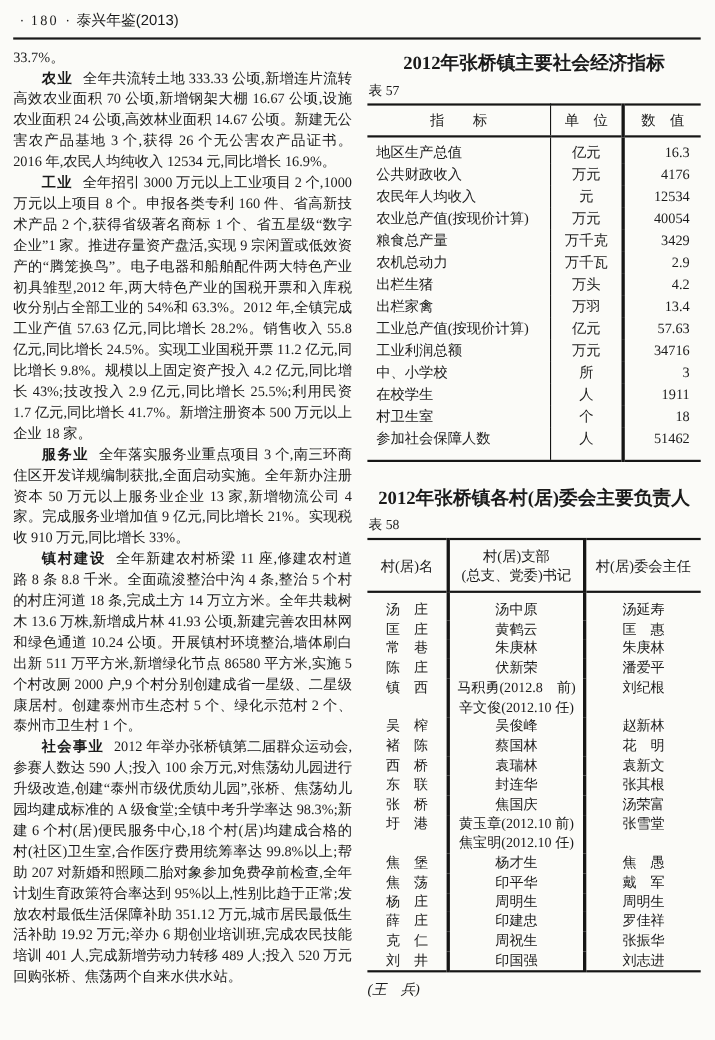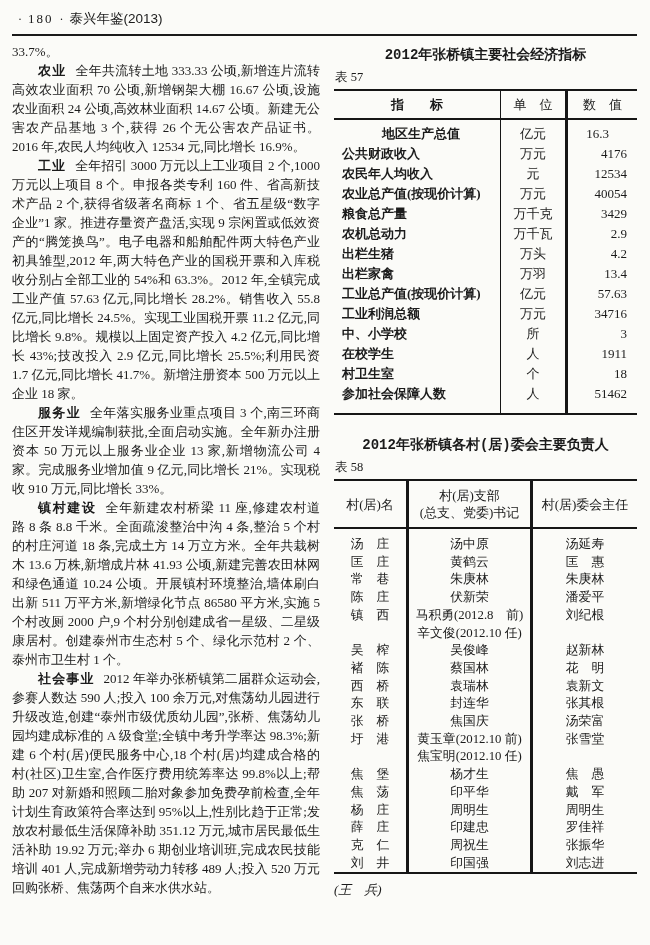--- a/index.html
+++ b/index.html
@@ -27,42 +27,42 @@
 
   .para { margin:0; text-indent:26px; }
   .para.cont { text-indent:0; }
   .kw {
     font-family:"Liberation Sans","DejaVu Sans",sans-serif;
     font-weight:700; letter-spacing:1px; margin-right:9px;
   }
 
   
   .tbl-title {
-    text-align:center; font-family:Liberation Mono, monospace;
-    font-weight:700; font-size:14px; margin:4px 0 5px;
+    text-align:center; font-family:Liberation Serif, serif;
+    font-weight:700; font-size:17px; margin:4px 0 5px;
   }
   .tbl-title.second { margin-top:21px; }
   .tbl-label { font-size:12.5px; margin:0 0 3px 1px; }
 
   table { width:100%; border-collapse:collapse; table-layout:fixed; }
   th { font-weight:400; }
   td div { min-height:1em; }
 
   
   .t57 { border-top:2.4px solid #161616; border-bottom:2.4px solid #161616; }
   .t57 th { font-size:13px; border-bottom:2px solid #161616; padding:5px 0 4px; text-align:center; }
   .t57 th:nth-child(1) { width:166px; }
   .t57 th:nth-child(2) { width:64px; }
-  .t57 th:nth-child(1), .t57 td:nth-child(1) { border-right:1.5px solid #161616;font-weight:bold; }
+  .t57 th:nth-child(1), .t57 td:nth-child(1) { border-right:1.5px solid #161616; }
   .t57 th:nth-child(2), .t57 td:nth-child(2) { border-right:3px solid #161616; }
   .t57 td { font-size:13px; height:20px; padding:0; }
   .t57 td:nth-child(1) { text-align:left; padding-left:8px; }
   .t57 td:nth-child(2) { text-align:center; }
   .t57 td:nth-child(3) { text-align:right; padding-right:10px; }
-  .t57 tbody tr:first-child td { padding-top:4px;text-align:center; }
+  .t57 tbody tr:first-child td { padding-top:4px; }
   .t57 tbody tr:last-child td { padding-bottom:9px; }
 
   
   .t58 { border-top:2.4px solid #161616; border-bottom:2.4px solid #161616; }
   .t58 th { font-size:13px; border-bottom:2.4px solid #161616; padding:6px 0; line-height:17px; text-align:center; }
   .t58 th:nth-child(1), .t58 td:nth-child(1) { width:72px; border-right:3px solid #161616; }
   .t58 th:nth-child(2), .t58 td:nth-child(2) { width:121px; border-right:3px solid #161616; }
   .t58 td { font-size:12.8px; line-height:17.7px; padding:0; text-align:center; vertical-align:top; }
   .t58 tbody tr:first-child td { padding-top:7px; }
   .t58 tbody tr:last-child td { }

